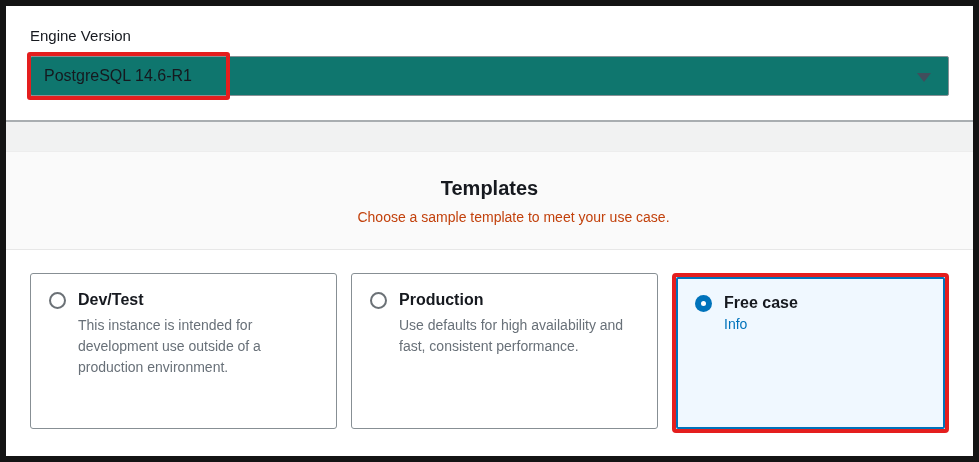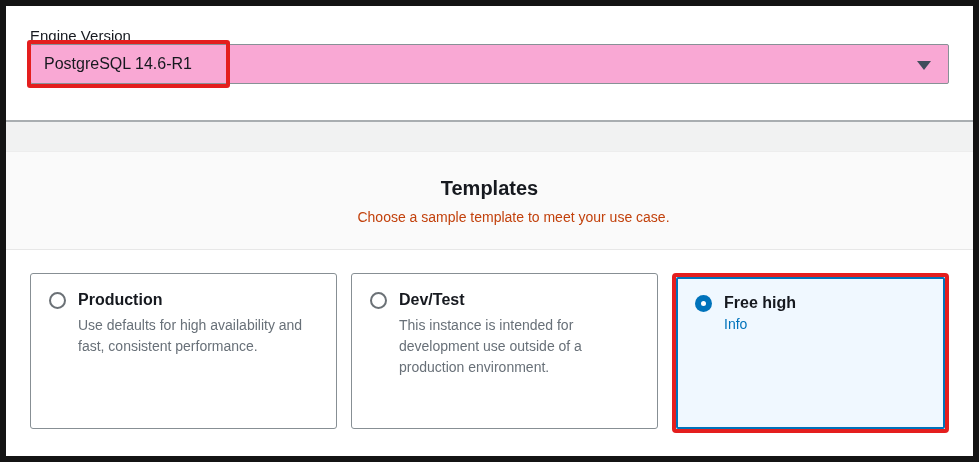--- a/index.html
+++ b/index.html
@@ -18,29 +18,30 @@
   
   .top-section {
     height: 114px;
     padding: 21px 24px 0 24px;
     background: #ffffff;
   }
   .field-label {
     display: block;
     font-size: 15px;
     color: #16191f;
+    margin-bottom: 12px;
   }
   .select-wrap { position: relative; }
   .select-box {
     position: relative;
     height: 40px;
     width: 100%;
     border: 1px solid #879196;
     border-radius: 2px;
-    background: #f9a8d4;
+    background: #0f766e;
     display: flex;
     align-items: center;
     padding-left: 13px;
     cursor: pointer;
   }
   .select-value {
     font-size: 16px;
     color: #16191f;
   }
   .caret-down {
@@ -190,40 +191,40 @@
       <div class="panel-title">Templates</div>
       <div class="panel-subtitle">Choose a sample template to meet your use case.</div>
     </div>
 
     <div class="panel-content">
       <div class="cards-row">
 
         <div class="card">
           <div class="radio-row">
             <span class="radio"></span>
+            <span class="card-title">Dev/Test</span>
+          </div>
+          <div class="card-desc">This instance is intended for development use outside of a production environment.</div>
+        </div>
+
+        <div class="card">
+          <div class="radio-row">
+            <span class="radio"></span>
             <span class="card-title">Production</span>
           </div>
           <div class="card-desc">Use defaults for high availability and fast, consistent performance.</div>
-        </div>
-
-        <div class="card">
-          <div class="radio-row">
-            <span class="radio"></span>
-            <span class="card-title">Dev/Test</span>
-          </div>
-          <div class="card-desc">This instance is intended for development use outside of a production environment.</div>
         </div>
 
         <div class="red-wrap">
           <div class="card selected">
             <div class="radio-row">
               <span class="radio checked">
                 <span class="radio-dot"></span>
               </span>
-              <span class="card-title">Free high</span>
+              <span class="card-title">Free case</span>
             </div>
             <a class="info-link">Info</a>
           </div>
         </div>
 
       </div>
     </div>
   </div>
 
 </div>

